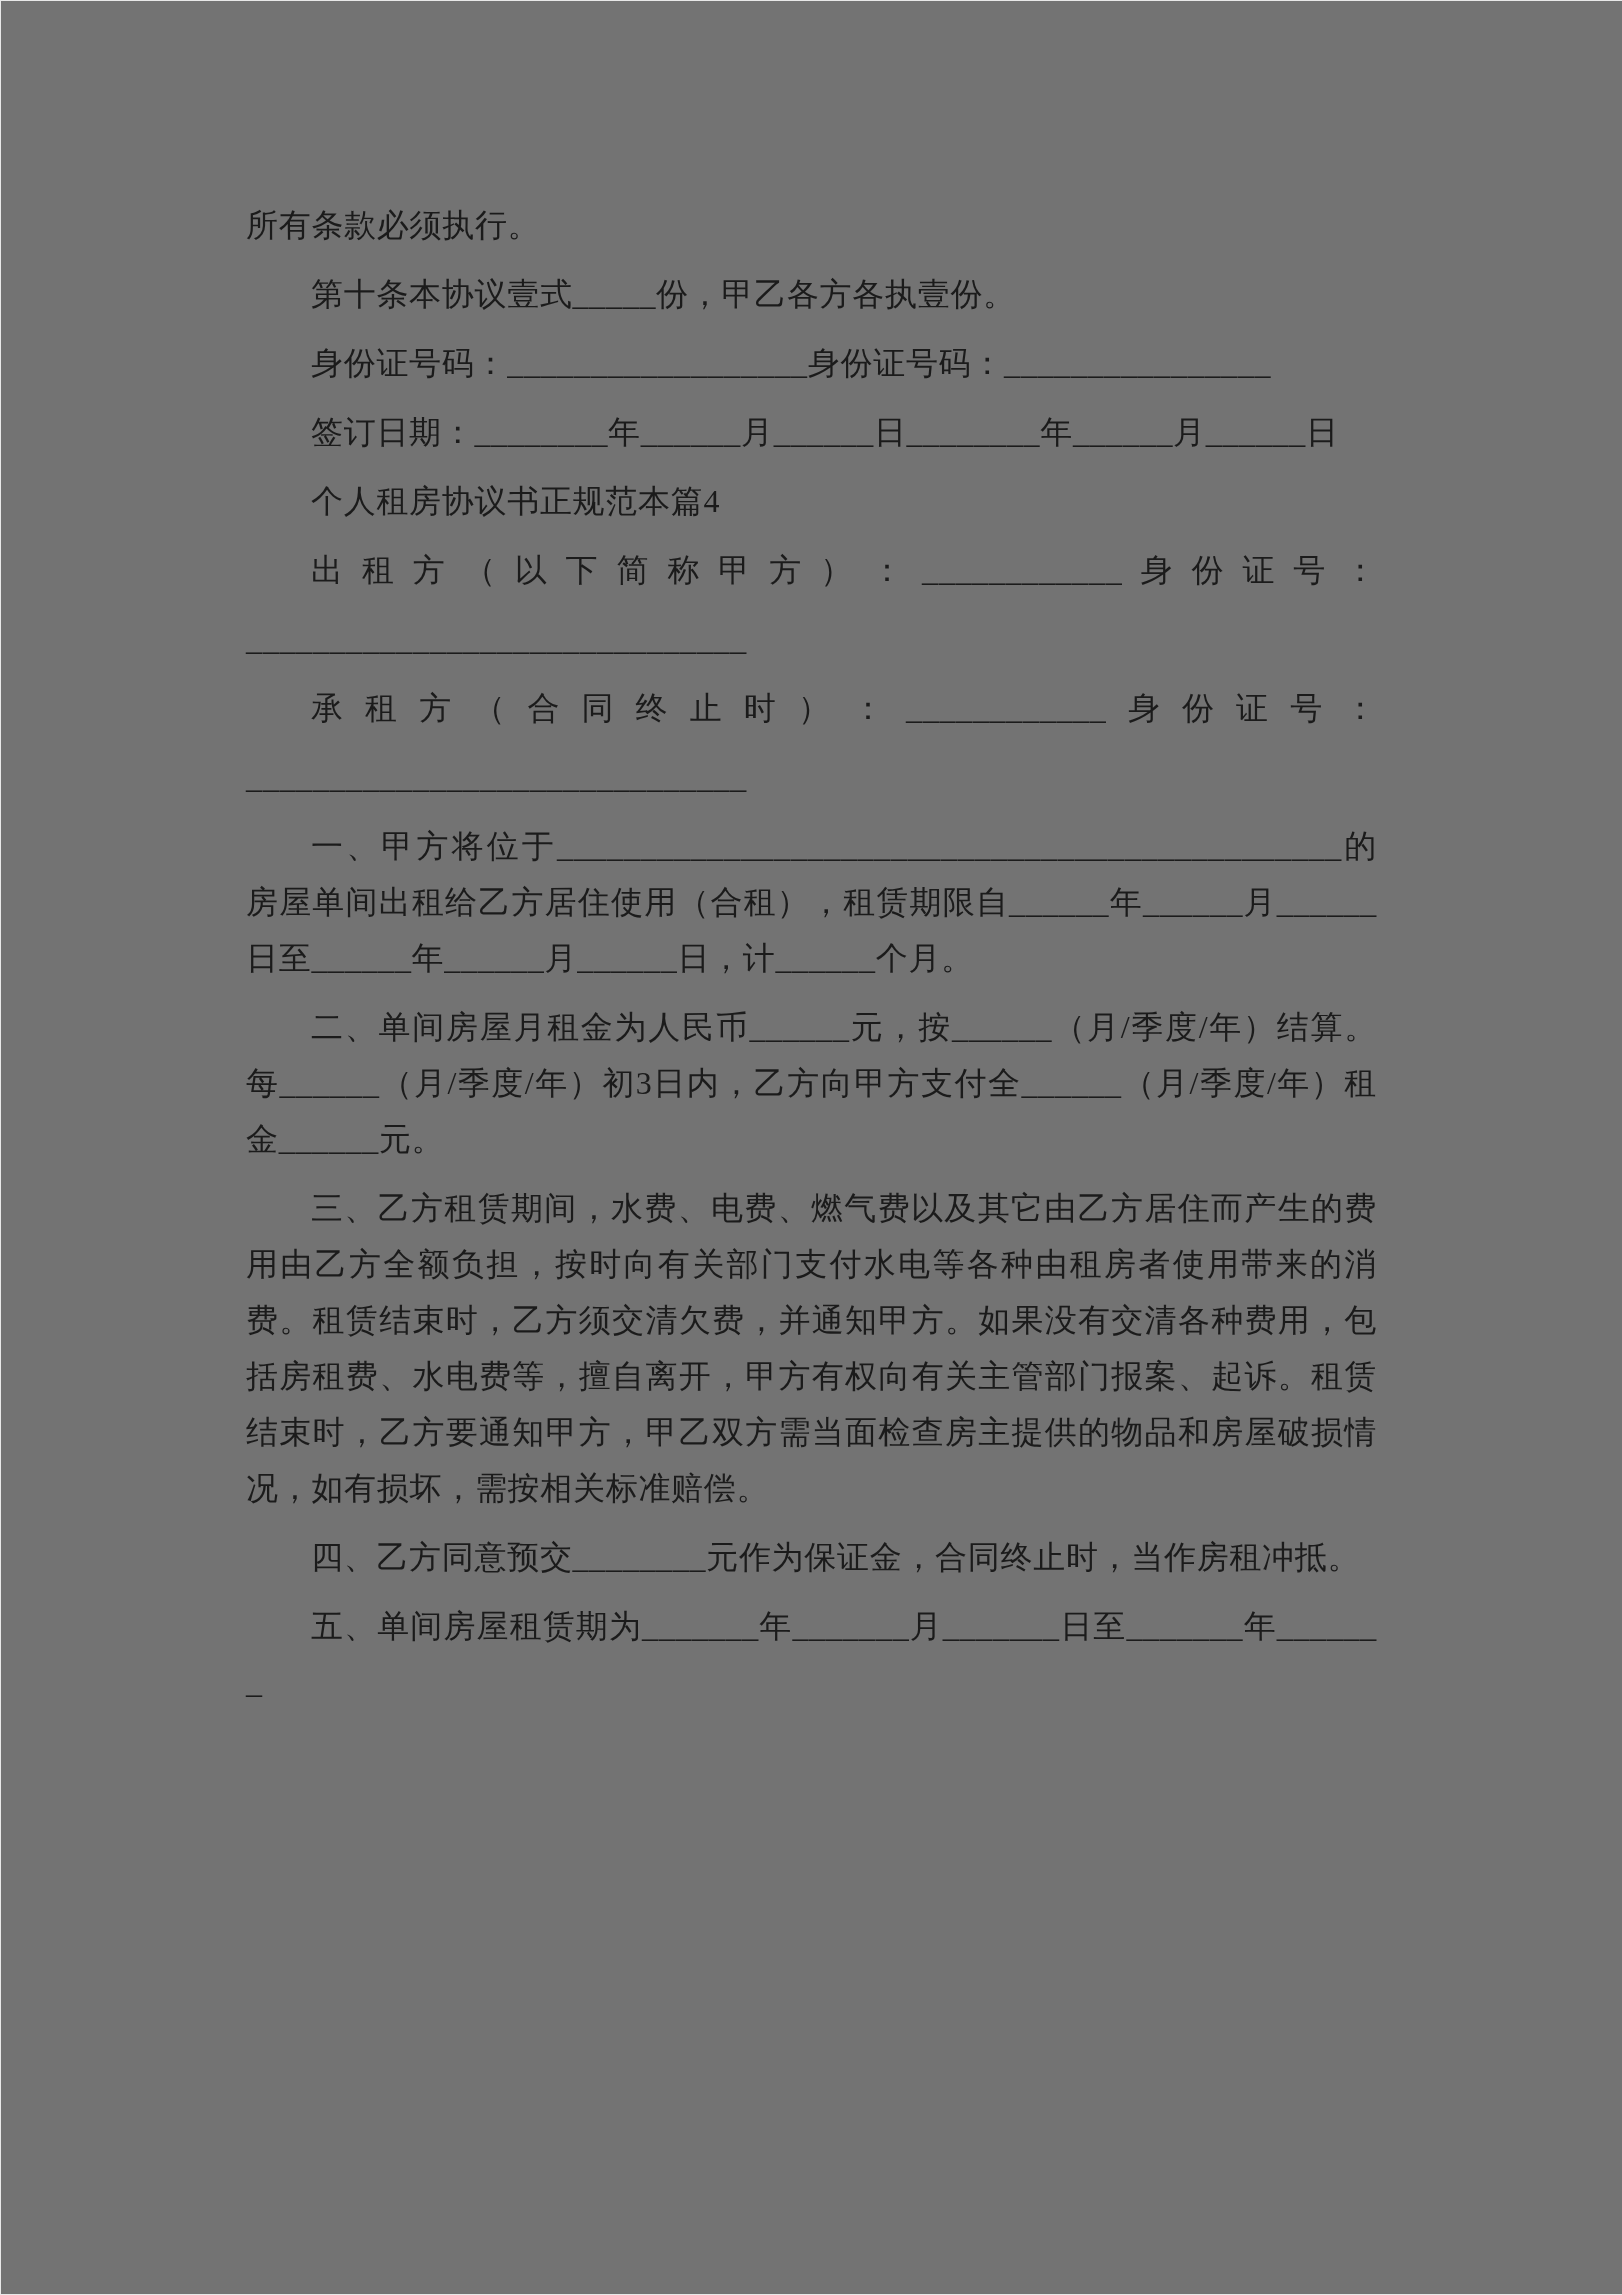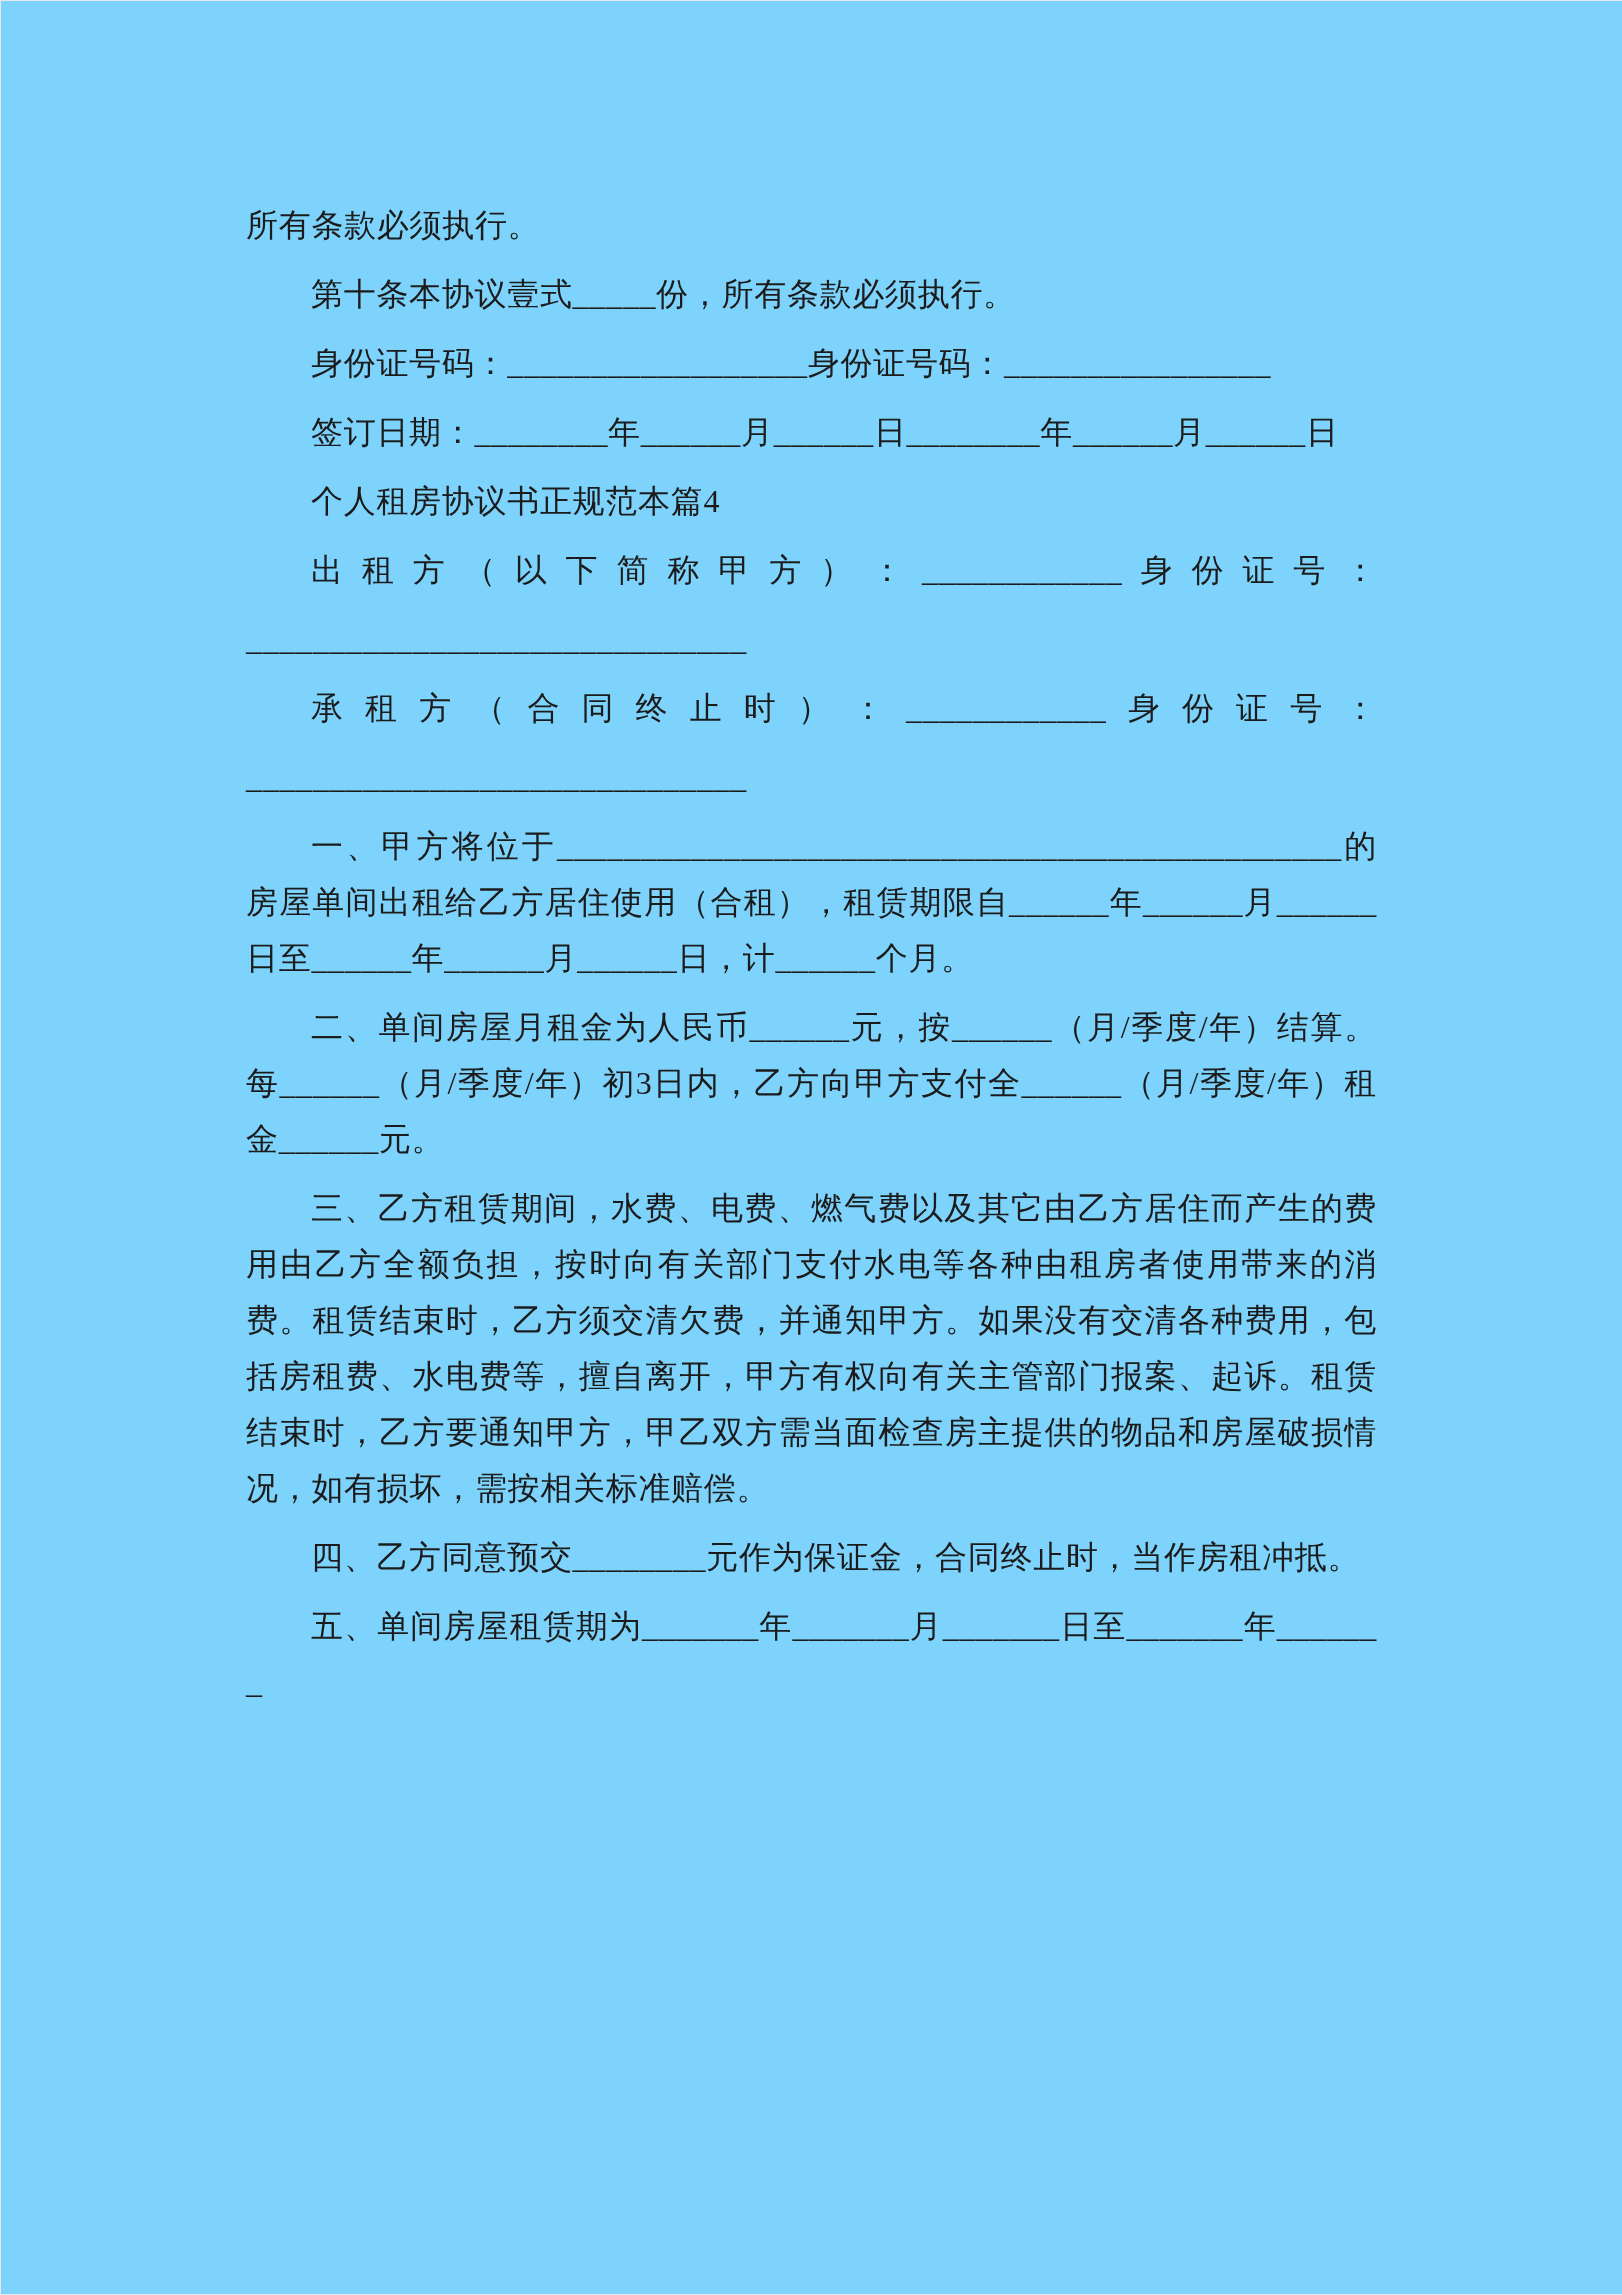--- a/index.html
+++ b/index.html
@@ -12,21 +12,21 @@
     background: #f6f6f6;
     font-family: "Liberation Serif", "DejaVu Serif", serif;
   }
   .page {
     position: absolute;
     top: 0;
     left: 0;
     width: 1623px;
     height: 2295px;
     box-sizing: border-box;
-    background: #7dd3fc;
+    background: #737373;
     border: 1.3px solid #e8e8e8;
     padding: 196px 245px 131px 245px;
     color: #1b1b1b;
   }
   .para {
     margin: 0 0 13px 0;
     font-size: 32px;
     line-height: 56px;
     text-align: justify;
     word-break: break-all;
@@ -42,21 +42,21 @@
   .blankline {
     text-align: center;
     text-align-last: left;
   }
 </style>
 </head>
 <body>
 
 <div class="page">
   <p class="para">所有条款必须执行。</p>
-  <p class="para indent">第十条本协议壹式_____份，所有条款必须执行。</p>
+  <p class="para indent">第十条本协议壹式_____份，甲乙各方各执壹份。</p>
   <p class="para indent">身份证号码：__________________身份证号码：________________</p>
   <p class="para indent">签订日期：________年______月______日________年______月______日</p>
   <p class="para indent">个人租房协议书正规范本篇4</p>
   <p class="para indent spread">出租方（以下简称甲方）：____________身份证号：</p>
   <p class="para blankline">______________________________</p>
   <p class="para indent spread">承租方（合同终止时）：____________身份证号：</p>
   <p class="para blankline">______________________________</p>
   <p class="para indent">一、甲方将位于_______________________________________________的房屋单间出租给乙方居住使用（合租），租赁期限自______年______月______日至______年______月______日，计______个月。</p>
   <p class="para indent">二、单间房屋月租金为人民币______元，按______（月/季度/年）结算。每______（月/季度/年）初3日内，乙方向甲方支付全______（月/季度/年）租金______元。</p>
   <p class="para indent">三、乙方租赁期间，水费、电费、燃气费以及其它由乙方居住而产生的费用由乙方全额负担，按时向有关部门支付水电等各种由租房者使用带来的消费。租赁结束时，乙方须交清欠费，并通知甲方。如果没有交清各种费用，包括房租费、水电费等，擅自离开，甲方有权向有关主管部门报案、起诉。租赁结束时，乙方要通知甲方，甲乙双方需当面检查房主提供的物品和房屋破损情况，如有损坏，需按相关标准赔偿。</p>

